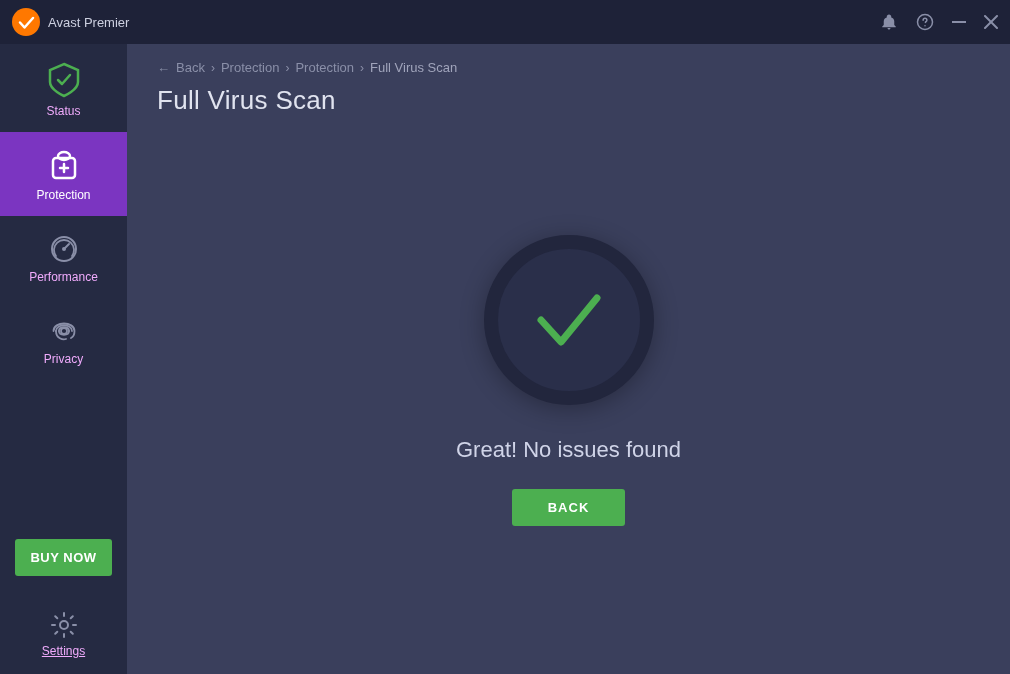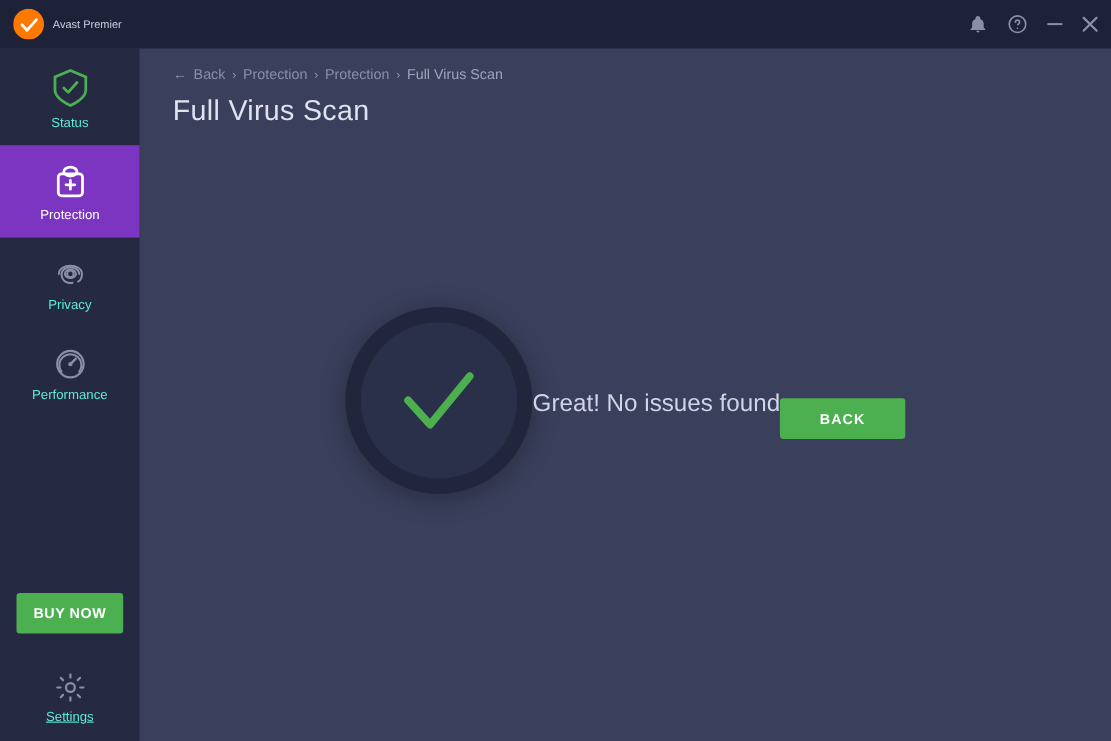--- a/index.html
+++ b/index.html
@@ -26,21 +26,21 @@
       display: flex;
       align-items: center;
       gap: 8px;
     }
     .avast-logo-icon {
       width: 28px;
       height: 28px;
     }
     .title-bar-title {
       color: #cdd0e0;
-      font-size: 10px;
+      font-size: 13px;
       font-weight: 500;
     }
     .title-bar-controls {
       margin-left: auto;
       display: flex;
       align-items: center;
       gap: 18px;
     }
     .title-bar-btn {
       color: #8a8fa8;
@@ -72,21 +72,21 @@
     }
 
     .sidebar-item {
       width: 100%;
       display: flex;
       flex-direction: column;
       align-items: center;
       justify-content: center;
       padding: 18px 0 14px;
       cursor: pointer;
-      color: #5eead4;
+      color: #f0abfc;
       transition: background 0.15s;
     }
     .sidebar-item.active {
       background: #7b35c1;
       color: #fff;
     }
     .sidebar-item-icon {
       font-size: 26px;
       margin-bottom: 6px;
       display: flex;
@@ -163,21 +163,21 @@
       font-size: 26px;
       font-weight: 300;
       color: #e0e3ef;
       letter-spacing: 0.3px;
     }
 
     
     .content-body {
       flex: 1;
       display: flex;
-      flex-direction: row;
+      flex-direction: column;
       align-items: center;
       justify-content: center;
       padding-bottom: 40px;
     }
 
     
     .result-circle {
       width: 170px;
       height: 170px;
       border-radius: 50%;
@@ -275,43 +275,43 @@
           <line x1="14" y1="14" x2="14" y2="22" stroke="white" stroke-width="2.5" stroke-linecap="round"></line>
           <line x1="10" y1="18" x2="18" y2="18" stroke="white" stroke-width="2.5" stroke-linecap="round"></line>
         </svg>
       </div>
       <span class="sidebar-item-label">Protection</span>
     </div>
 
     <div class="sidebar-item">
       <div class="sidebar-item-icon">
         <svg width="30" height="30" viewBox="0 0 30 30">
+          <circle cx="15" cy="15" r="12" fill="none" stroke="#8a8fa8" stroke-width="2"></circle>
+
+          <path d="M7 22 A10 10 0 1 1 23 22" fill="none" stroke="#8a8fa8" stroke-width="1.8" stroke-linecap="round"></path>
+          <line x1="15" y1="15" x2="20" y2="10" stroke="#8a8fa8" stroke-width="2" stroke-linecap="round"></line>
+          <circle cx="15" cy="15" r="2" fill="#8a8fa8"></circle>
+        </svg>
+      </div>
+      <span class="sidebar-item-label">Performance</span>
+    </div>
+
+    <div class="sidebar-item">
+      <div class="sidebar-item-icon">
+        <svg width="30" height="30" viewBox="0 0 30 30">
 
           <circle cx="15" cy="15" r="3" fill="none" stroke="#8a8fa8" stroke-width="1.8"></circle>
           <path d="M10 15 C10 10 20 10 20 15" fill="none" stroke="#8a8fa8" stroke-width="1.8" stroke-linecap="round"></path>
           <path d="M7 15 C7 7.3 23 7.3 23 15" fill="none" stroke="#8a8fa8" stroke-width="1.8" stroke-linecap="round"></path>
           <path d="M4.5 15 C4.5 5 25.5 5 25.5 15 C25.5 18 24 21 22 22" fill="none" stroke="#8a8fa8" stroke-width="1.8" stroke-linecap="round"></path>
           <path d="M10 15 C10 20 20 20 20 15" fill="none" stroke="#8a8fa8" stroke-width="1.8" stroke-linecap="round"></path>
           <path d="M7 15 C7 22.7 14 24 17 23" fill="none" stroke="#8a8fa8" stroke-width="1.8" stroke-linecap="round"></path>
         </svg>
       </div>
       <span class="sidebar-item-label">Privacy</span>
-    </div>
-
-    <div class="sidebar-item">
-      <div class="sidebar-item-icon">
-        <svg width="30" height="30" viewBox="0 0 30 30">
-          <circle cx="15" cy="15" r="12" fill="none" stroke="#8a8fa8" stroke-width="2"></circle>
-
-          <path d="M7 22 A10 10 0 1 1 23 22" fill="none" stroke="#8a8fa8" stroke-width="1.8" stroke-linecap="round"></path>
-          <line x1="15" y1="15" x2="20" y2="10" stroke="#8a8fa8" stroke-width="2" stroke-linecap="round"></line>
-          <circle cx="15" cy="15" r="2" fill="#8a8fa8"></circle>
-        </svg>
-      </div>
-      <span class="sidebar-item-label">Performance</span>
     </div>
 
     <div style="flex:1"></div>
 
     <div style="width:100%; padding: 8px 10px;">
       <button class="buy-now-btn">BUY NOW</button>
     </div>
 
     <div class="sidebar-item" style="padding-bottom:16px;text-decoration:underline;">
       <div class="sidebar-item-icon">

